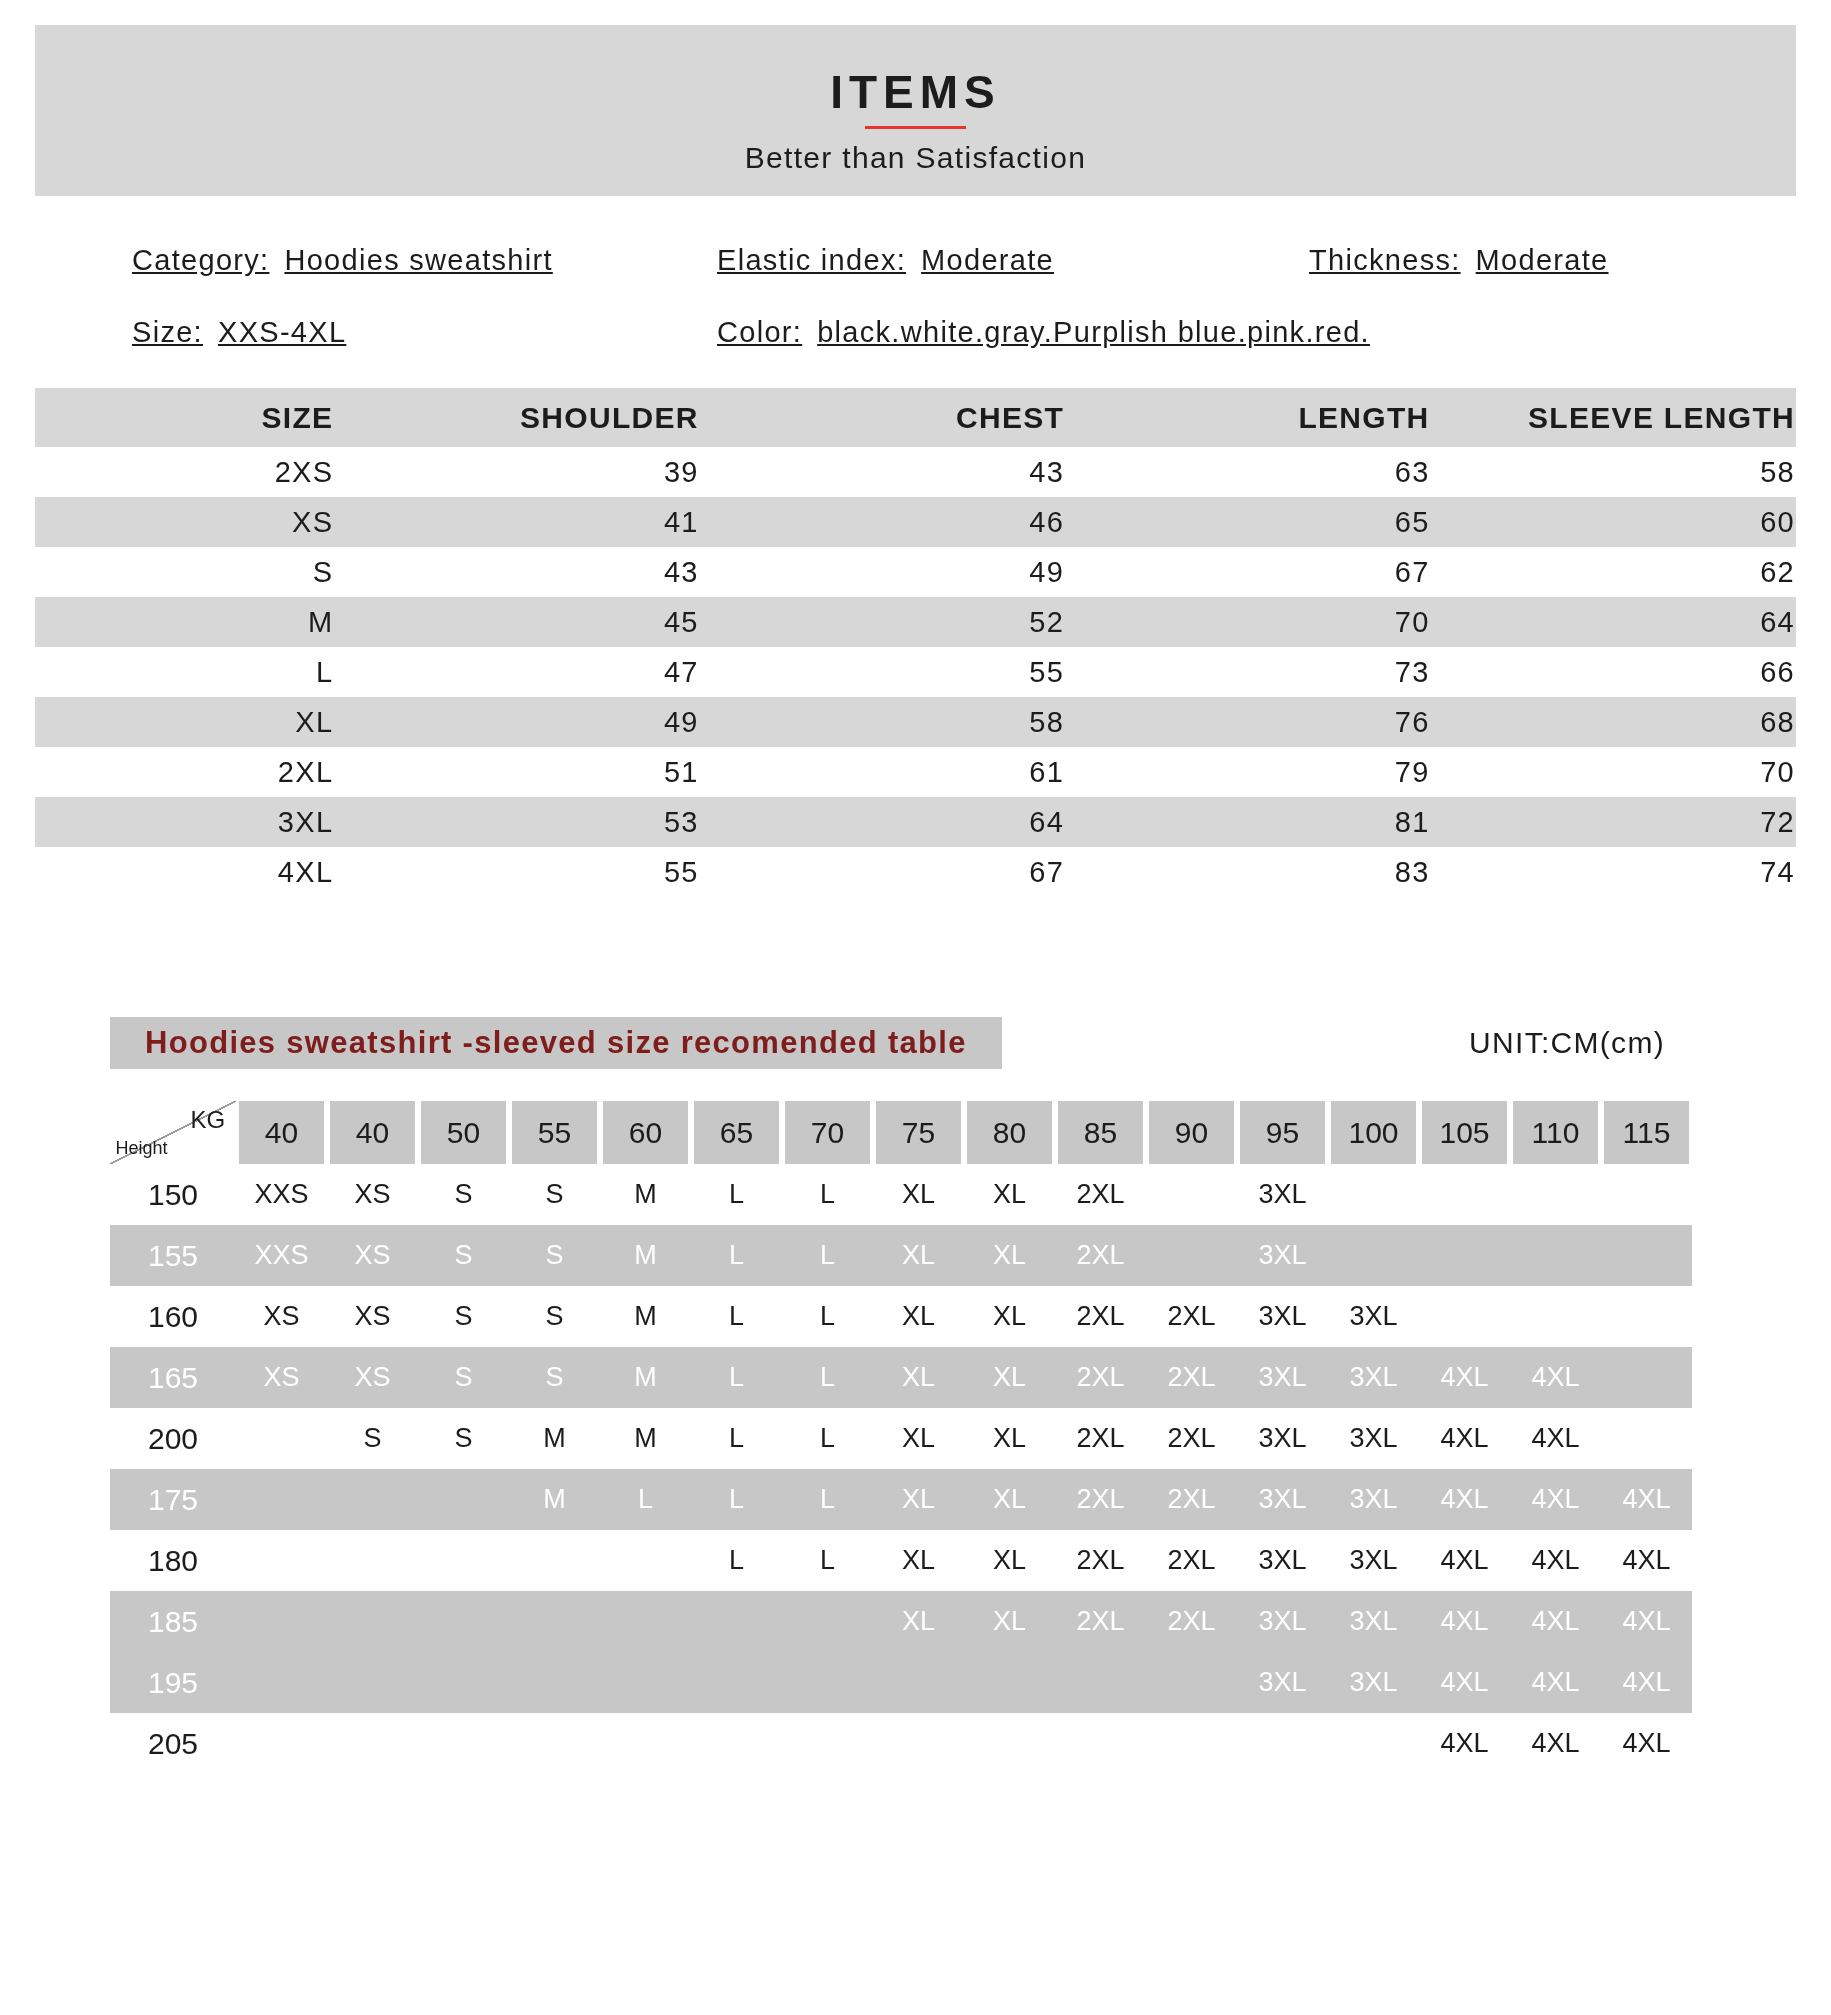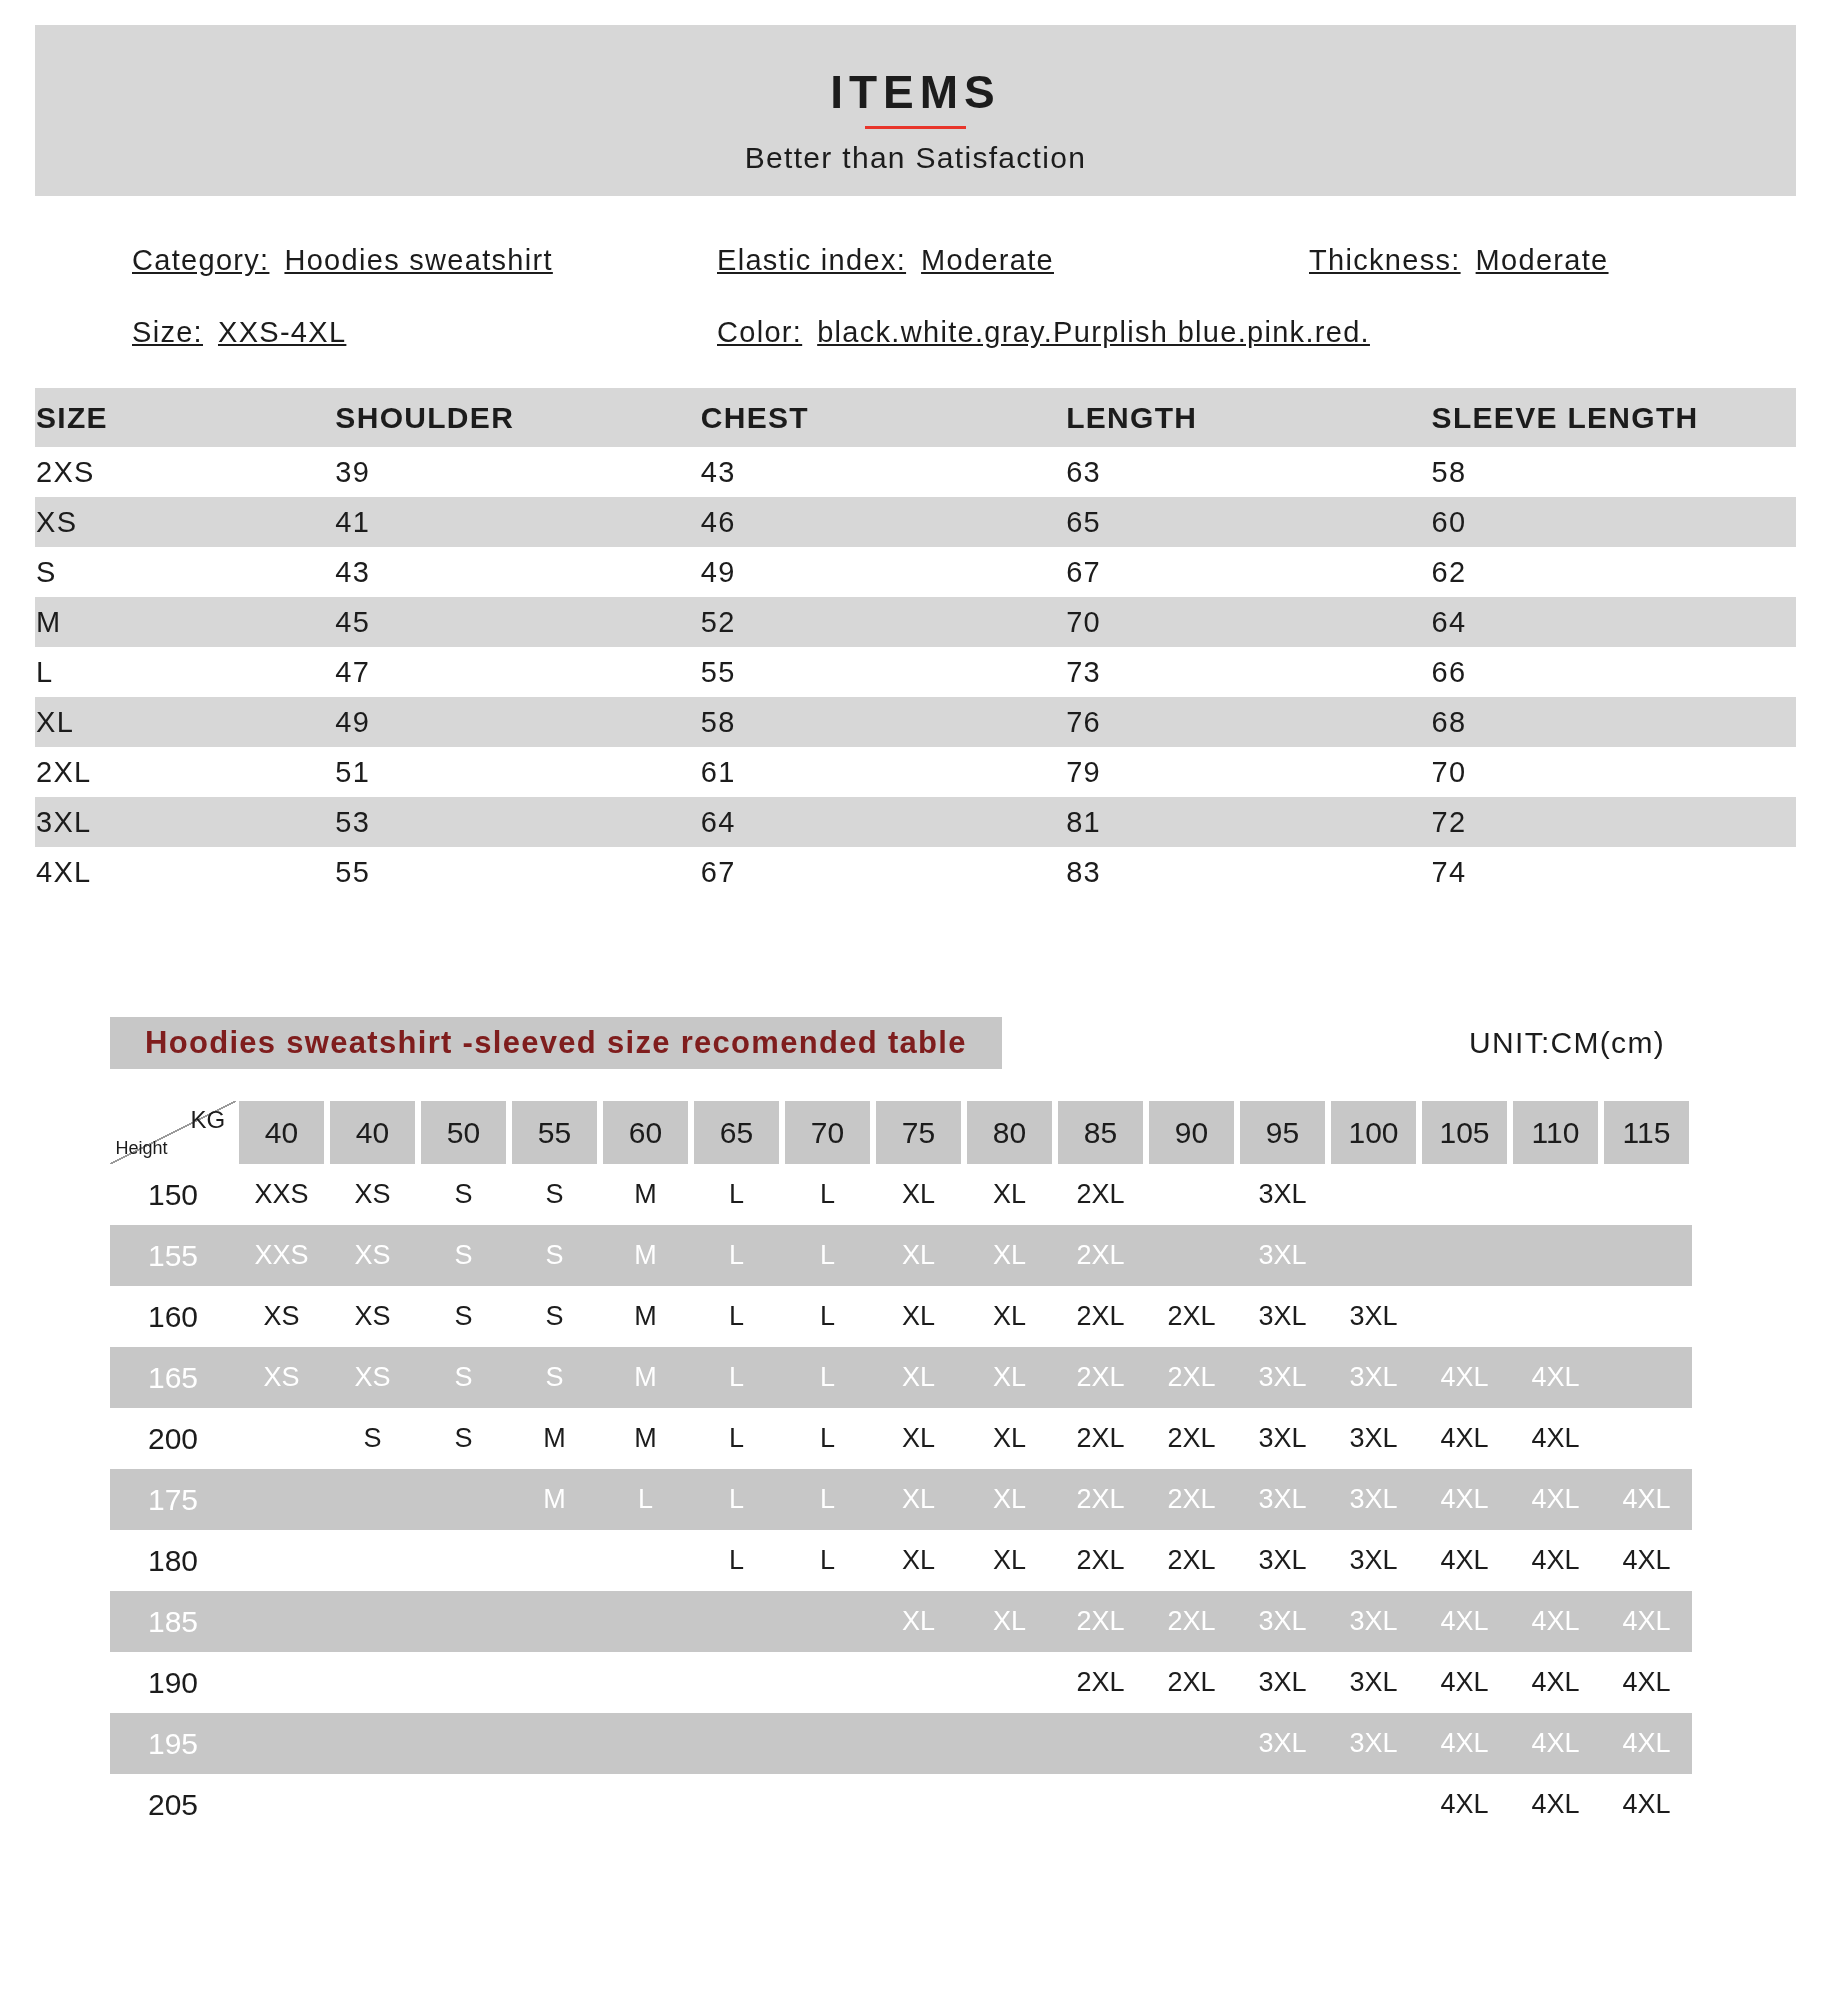--- a/index.html
+++ b/index.html
@@ -57,21 +57,21 @@
     text-decoration:underline;
   }
   .field .lbl{margin-right:15px;}
   .field.color-field{grid-column:2 / 4;}
 
   
   table.size-table{
     margin:39px 35px 0 35px;
     width:1761px;
     border-collapse:collapse;
-    text-align:left;
+    text-align:right;
     font-size:29px;
     letter-spacing:1.3px;
   }
   table.size-table thead th{
     background:var(--banner-gray);
     height:59px;
     font-size:30px;
     font-weight:bold;
   }
   table.size-table th:nth-child(1), table.size-table td:nth-child(1){width:17%;}
@@ -457,39 +457,20 @@
           <td>XL</td>
           <td>XL</td>
           <td>2XL</td>
           <td>2XL</td>
           <td>3XL</td>
           <td>3XL</td>
           <td>4XL</td>
           <td>4XL</td>
           <td>4XL</td>
         </tr>
-        <tr>
-          <th>190</th>
-          <td></td>
-          <td></td>
-          <td></td>
-          <td></td>
-          <td></td>
-          <td></td>
-          <td></td>
-          <td></td>
-          <td></td>
-          <td>2XL</td>
-          <td>2XL</td>
-          <td>3XL</td>
-          <td>3XL</td>
-          <td>4XL</td>
-          <td>4XL</td>
-          <td>4XL</td>
-        </tr>
         <tr class="stripe">
           <th>195</th>
           <td></td>
           <td></td>
           <td></td>
           <td></td>
           <td></td>
           <td></td>
           <td></td>
           <td></td>

